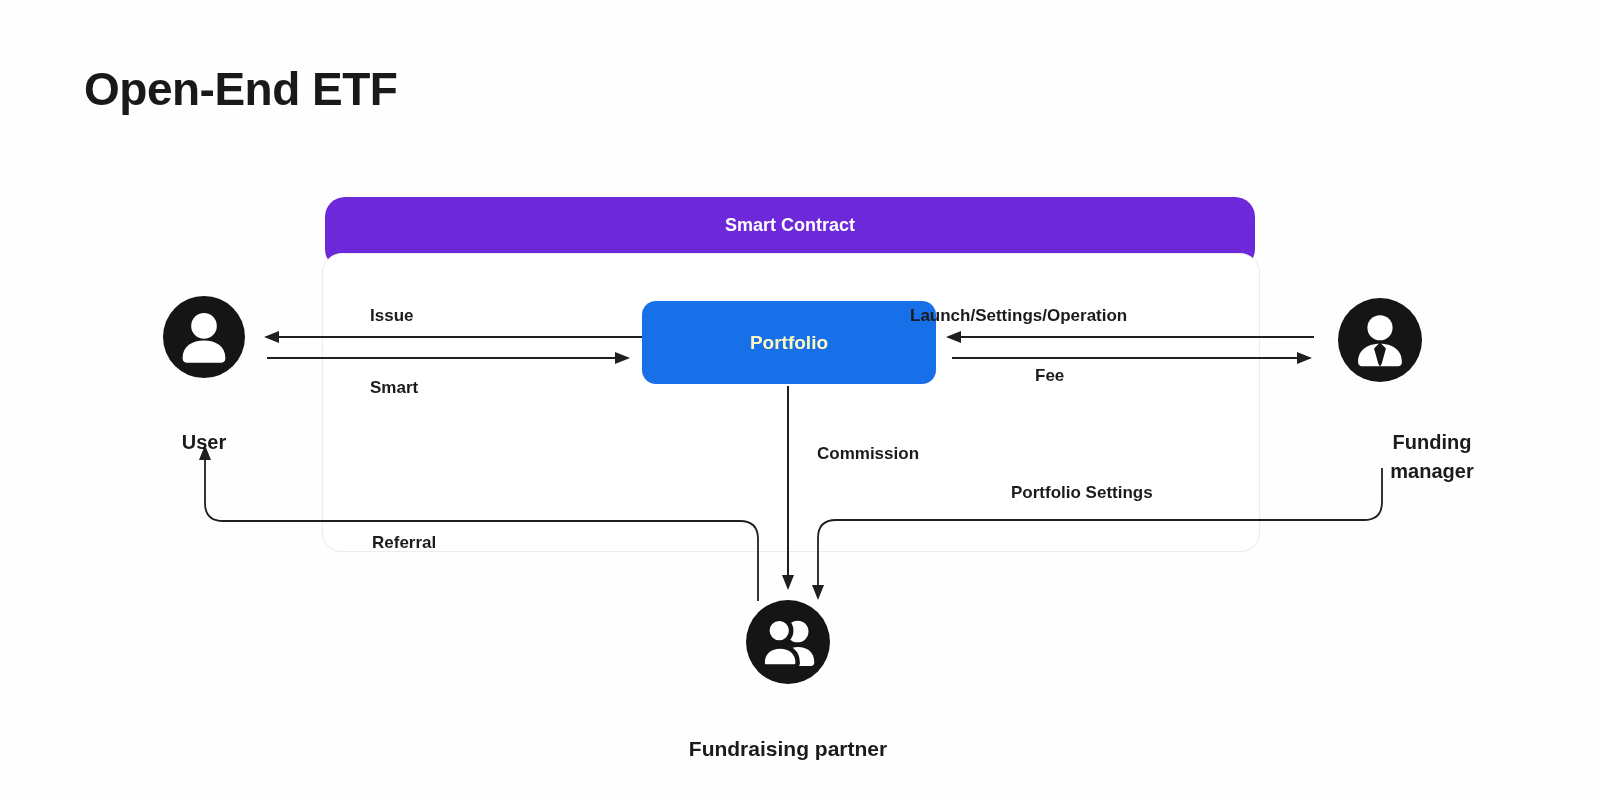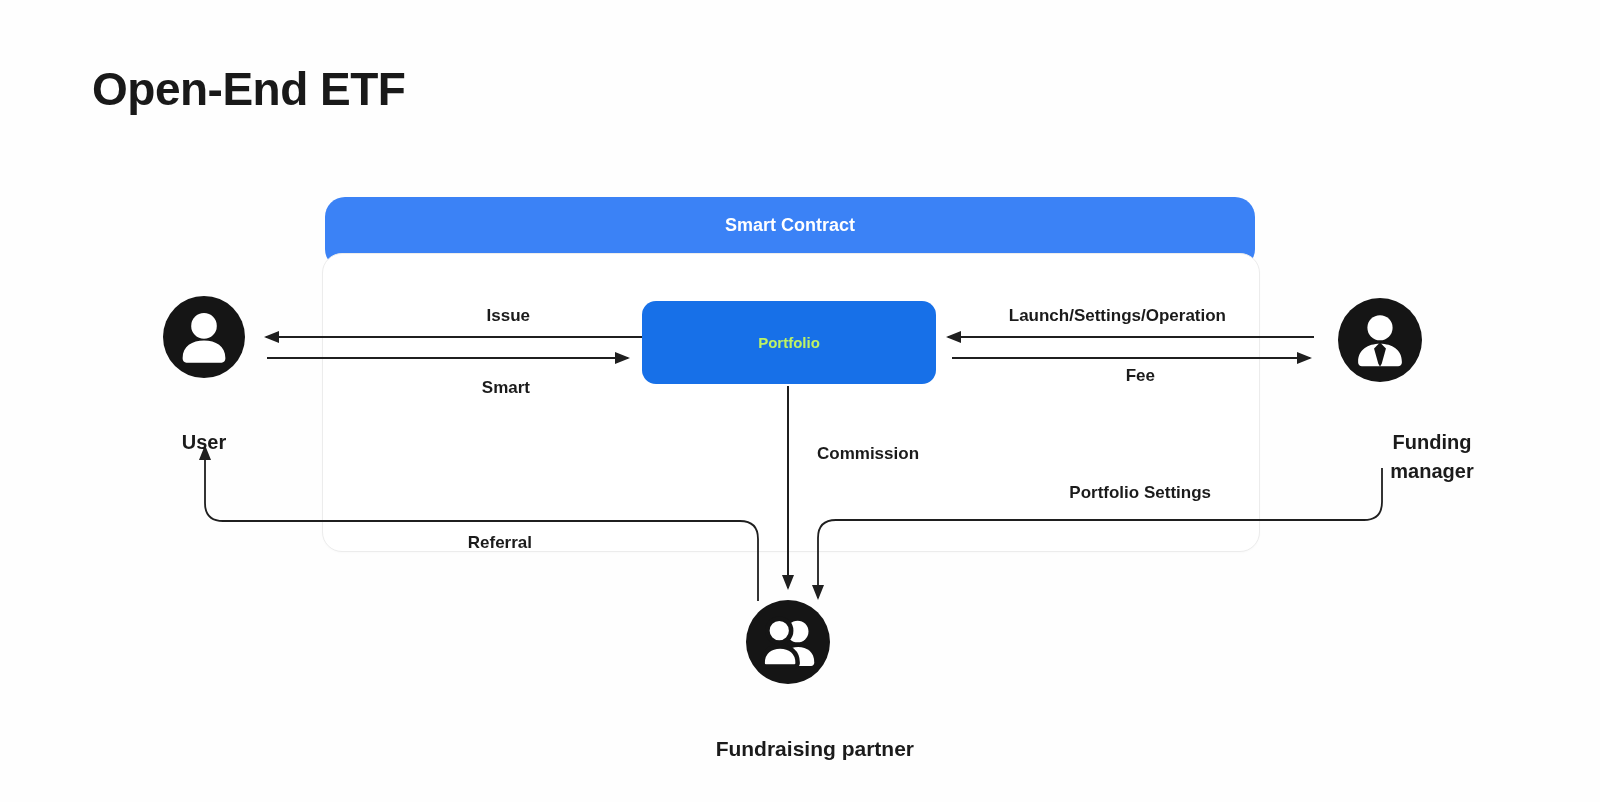--- a/index.html
+++ b/index.html
@@ -2,50 +2,50 @@
 <html><head>
 <meta charset="utf-8">
 <style>
   html,body{margin:0;padding:0;background:#ffffff;}
   .canvas{
     position:relative;width:1600px;height:802px;background:#fefefe;
     font-family:"Liberation Sans","DejaVu Sans",sans-serif;overflow:hidden;
   }
   .page-title{
     position:absolute;left:84px;top:62px;font-size:46px;font-weight:700;
-    color:#191919;letter-spacing:-0.5px;margin-left:8px;
+    color:#191919;letter-spacing:-0.5px;
   }
   .sc-header{
     position:absolute;left:325px;top:197px;width:930px;height:72px;
-    background:#3b82f6;border-radius:20px;z-index:1;
+    background:#6d28d9;border-radius:20px;z-index:1;
   }
   .sc-header .sc-label{
     width:100%;text-align:center;line-height:56px;color:#ffffff;
     font-size:18px;font-weight:700;
   }
   .sc-card{
     position:absolute;left:322px;top:253px;width:936px;height:297px;
     background:#ffffff;border:1px solid #ececec;border-radius:20px;z-index:2;
     box-shadow:0 1px 2px rgba(0,0,0,0.02);
   }
   .connectors{position:absolute;left:0;top:0;z-index:3;}
   .portfolio-box{
     position:absolute;left:642px;top:301px;width:294px;height:83px;
     background:#1770e8;border-radius:14px;display:flex;align-items:center;
     justify-content:center;z-index:4;
   }
-  .portfolio-box span{color:#bef264;font-size:15px;font-weight:700;}
+  .portfolio-box span{color:#fef9c3;font-size:19px;font-weight:700;}
   .node-icon{position:absolute;z-index:4;}
   .node-label{
     position:absolute;z-index:5;color:#1b1b1b;font-weight:700;
     text-align:center;font-size:20px;line-height:1.45;margin-top:36px;
   }
   .edge-label{
     position:absolute;z-index:5;color:#1b1b1b;font-weight:700;
-    font-size:17px;text-align:right;
+    font-size:17px;text-align:left;
   }
 </style>
 </head>
 <body>
 
 <div class="canvas">
 
   <div class="page-title">Open-End ETF</div>
 
   <div class="sc-header">
@@ -87,23 +87,23 @@
   </svg>
   <div class="node-label" style="left:1382px;top:392px;width:100px;">Funding manager</div>
 
   <svg class="node-icon" style="left:746px;top:600px;" width="84" height="84" viewBox="0 0 48 48">
     <circle cx="24" cy="24" r="24" fill="#151515"></circle>
     <circle cx="29.5" cy="18" r="6.2" fill="#ffffff"></circle>
     <path d="M20.5 35.5 c0 -5.8 4.2 -8.7 9.3 -8.7 c5.1 0 9.2 2.9 9.2 8.7 v0.4 c0 1 -0.8 1.8 -1.8 1.8 h-15 c-1 0 -1.7 -0.8 -1.7 -1.8 z" fill="#ffffff"></path>
     <circle cx="19" cy="17.5" r="6.8" fill="#ffffff" stroke="#151515" stroke-width="2.6"></circle>
     <path d="M9.5 35.8 c0 -6.2 4.5 -9.3 10 -9.3 c5.5 0 10 3.1 10 9.3 v0.3 c0 1.1 -0.9 1.9 -1.9 1.9 h-16.2 c-1 0 -1.9 -0.8 -1.9 -1.9 z" fill="#ffffff" stroke="#151515" stroke-width="2.6"></path>
   </svg>
-  <div class="node-label" style="left:662px;top:698px;width:252px;font-size:21px;text-align:right;">Fundraising partner</div>
+  <div class="node-label" style="left:662px;top:698px;width:252px;font-size:21px;">Fundraising partner</div>
 
   <div class="edge-label" style="left:370px;top:306px;width:160px;">Issue</div>
   <div class="edge-label" style="left:370px;top:378px;width:160px;">Smart</div>
-  <div class="edge-label" style="left:966px;top:306px;width:260px;">Launch/Settings/Operation</div>
+  <div class="edge-label" style="left:910px;top:306px;width:260px;">Launch/Settings/Operation</div>
   <div class="edge-label" style="left:1035px;top:366px;width:120px;">Fee</div>
   <div class="edge-label" style="left:817px;top:444px;text-align:left;">Commission</div>
   <div class="edge-label" style="left:372px;top:485px;width:160px;margin-top:48px;">Referral</div>
   <div class="edge-label" style="left:1011px;top:483px;width:200px;">Portfolio Settings</div>
 
 </div>
 
 </body></html>

